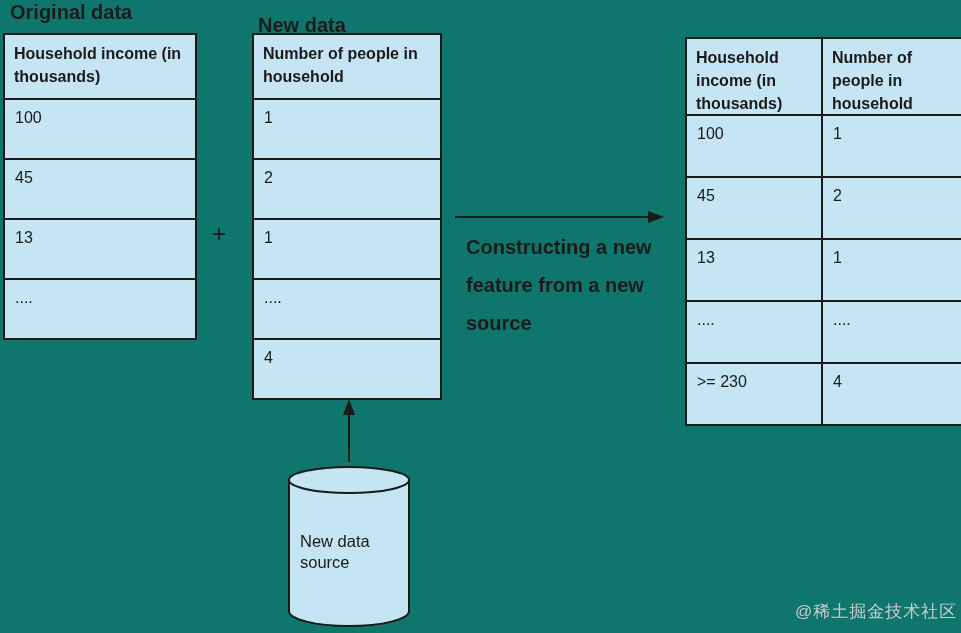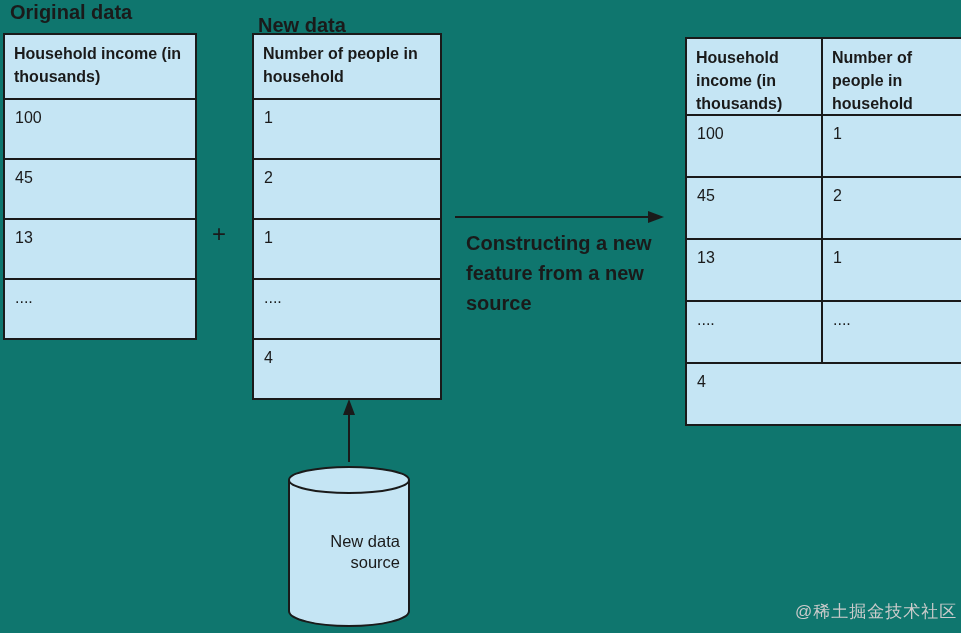--- a/index.html
+++ b/index.html
@@ -29,24 +29,24 @@
     padding:9px 6px 0 10px;box-sizing:border-box;background:var(--table-fill);
   }
   .trow{display:flex;border-top:2px solid var(--border);}
   .trow:first-child{border-top:none;}
   .c1{width:136px;border-right:2px solid var(--border);box-sizing:border-box;}
   .c2{flex:1;}
   .cell{font-size:16px;padding:9px 6px 0 10px;box-sizing:border-box;background:var(--table-fill);}
   .hcell{font-weight:bold;font-size:16px;line-height:23px;padding:7px 4px 0 9px;box-sizing:border-box;background:var(--table-fill);}
   .plus{position:absolute;font-size:24px;font-weight:400;}
   .arrow-label{
-    position:absolute;font-size:20px;font-weight:bold;line-height:30px;width:195px;
+    position:absolute;font-size:20px;font-weight:bold;line-height:38px;width:195px;
   }
   .cyl-label{
-    position:absolute;width:100px;text-align:right;font-size:16.5px;line-height:21px;
+    position:absolute;width:100px;text-align:left;font-size:16.5px;line-height:21px;
   }
   .wm{position:absolute;font-size:17px;color:var(--watermark);letter-spacing:1px;white-space:nowrap;}
   svg{position:absolute;display:block;}
   .stroke-line{stroke:var(--border);stroke-width:2;fill:none;}
   .arrow-head{fill:var(--border);stroke:none;}
   .cyl-shape{fill:var(--table-fill);stroke:var(--border);stroke-width:2;}
 </style>
 </head>
 <body>
 
@@ -96,20 +96,21 @@
     </div>
     <div class="trow">
       <div class="c1 cell" style="height:60px">13</div>
       <div class="c2 cell" style="height:60px">1</div>
     </div>
     <div class="trow">
       <div class="c1 cell" style="height:60px">....</div>
       <div class="c2 cell" style="height:60px">....</div>
     </div>
     <div class="trow">
+      <div class="c1 cell" style="height:60px">&gt;= 230</div>
       <div class="c2 cell" style="height:60px">4</div>
     </div>
   </div>
 
   <svg style="left:339px;top:396px" width="20" height="70" viewBox="0 0 20 70">
     <line class="stroke-line" x1="10" y1="66" x2="10" y2="14"></line>
     <polygon class="arrow-head" points="10,3 16,19 4,19"></polygon>
   </svg>
 
   <svg style="left:283px;top:459px" width="134" height="174" viewBox="0 0 134 174">

